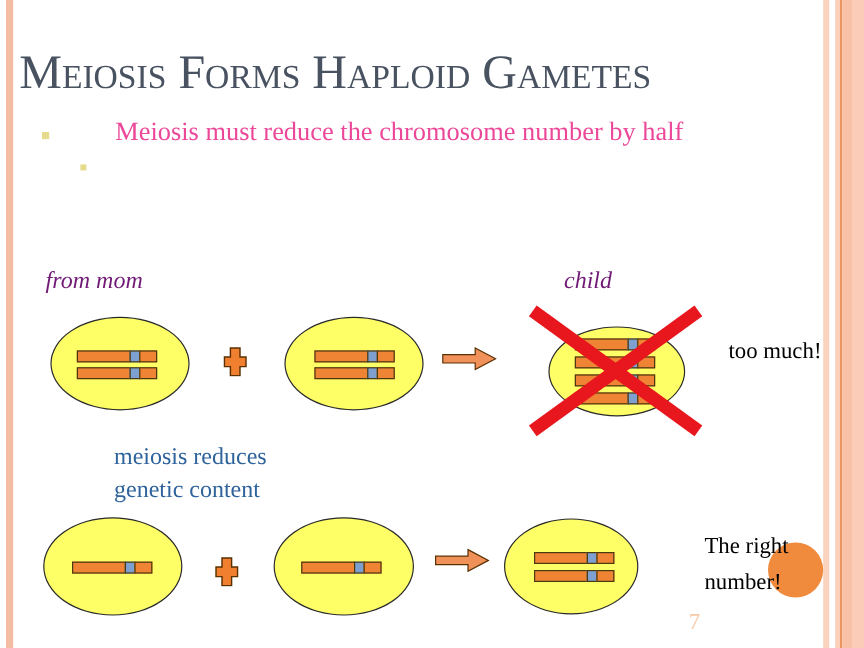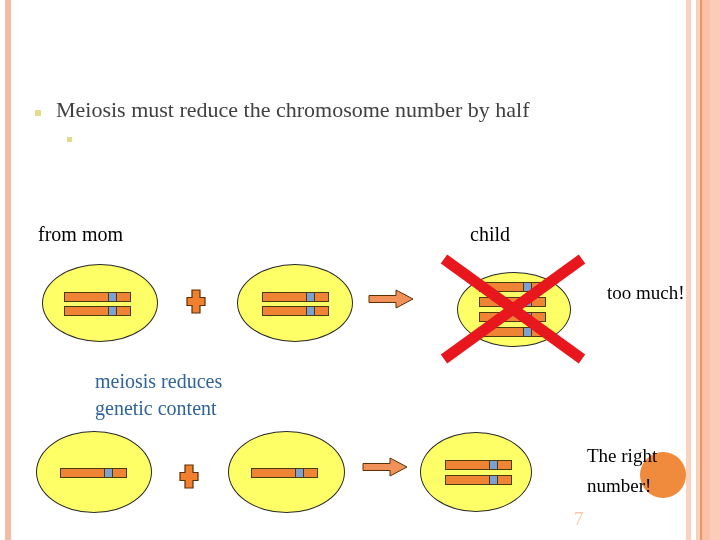--- a/index.html
+++ b/index.html
@@ -18,25 +18,25 @@
   .stripe-r4{left:702px;width:8px;background:#F9C2A8;}
   .stripe-r5{left:710px;width:10px;background:#FBCDB9;}
 
   .title{
     left:16px;top:36px;width:700px;white-space:nowrap;
     font-size:40px;font-variant:small-caps;color:#485260;letter-spacing:0px;
   }
   .bullet-marker{background:#E5DB8D;}
   .b1m{left:35px;top:110px;width:6px;height:6px;}
   .b2m{left:67px;top:137px;width:5px;height:5px;}
-  .bullet-text{color:#404040;white-space:nowrap;}
+  .bullet-text{color:#ec4899;white-space:nowrap;margin-left:40px;}
   .b1t{left:56px;top:97px;font-size:22px;}
   .b2t{left:84px;top:127px;font-size:19px;}
 
-  .col-label{font-size:20px;color:#000000;white-space:nowrap;top:223px;}
+  .col-label{font-size:20px;color:#701a75;white-space:nowrap;top:223px;font-style:italic;}
   .lbl-mom{left:38px;} .lbl-dad{left:243px;} .lbl-child{left:470px;text-align:right;}
 
   .cell{
     position:absolute;background:#FEFF66;border:1px solid #2a2a2a;
     border-radius:50%;box-sizing:border-box;
   }
   .chrom{position:absolute;height:10px;display:flex;}
   .chrom .seg{box-sizing:border-box;border:1px solid #4a3a10;}
   .seg-a{width:45px;background:#EE8434;}
   .seg-b{width:9px;background:#7EA0D0;margin-left:-1px;}
@@ -55,20 +55,21 @@
 
 <div class="slide">
 
   <div class="stripe stripe-left"></div>
   <div class="stripe stripe-r1"></div>
   <div class="stripe stripe-r2"></div>
   <div class="stripe stripe-r3"></div>
   <div class="stripe stripe-r4"></div>
   <div class="stripe stripe-r5"></div>
 
+  <div class="abs title">Meiosis Forms Haploid Gametes</div>
   <div class="abs bullet-marker b1m"></div>
   <div class="abs bullet-text b1t">Meiosis must reduce the chromosome number by half</div>
   <div class="abs bullet-marker b2m"></div>
 
   <div class="abs col-label lbl-mom">from mom</div>
   <div class="abs col-label lbl-child">child</div>
 
   <div class="cell" style="left:42px;top:264px;width:116px;height:78px;">
     <div class="chrom" style="left:21px;top:27px;">
       <div class="seg seg-a"></div>

